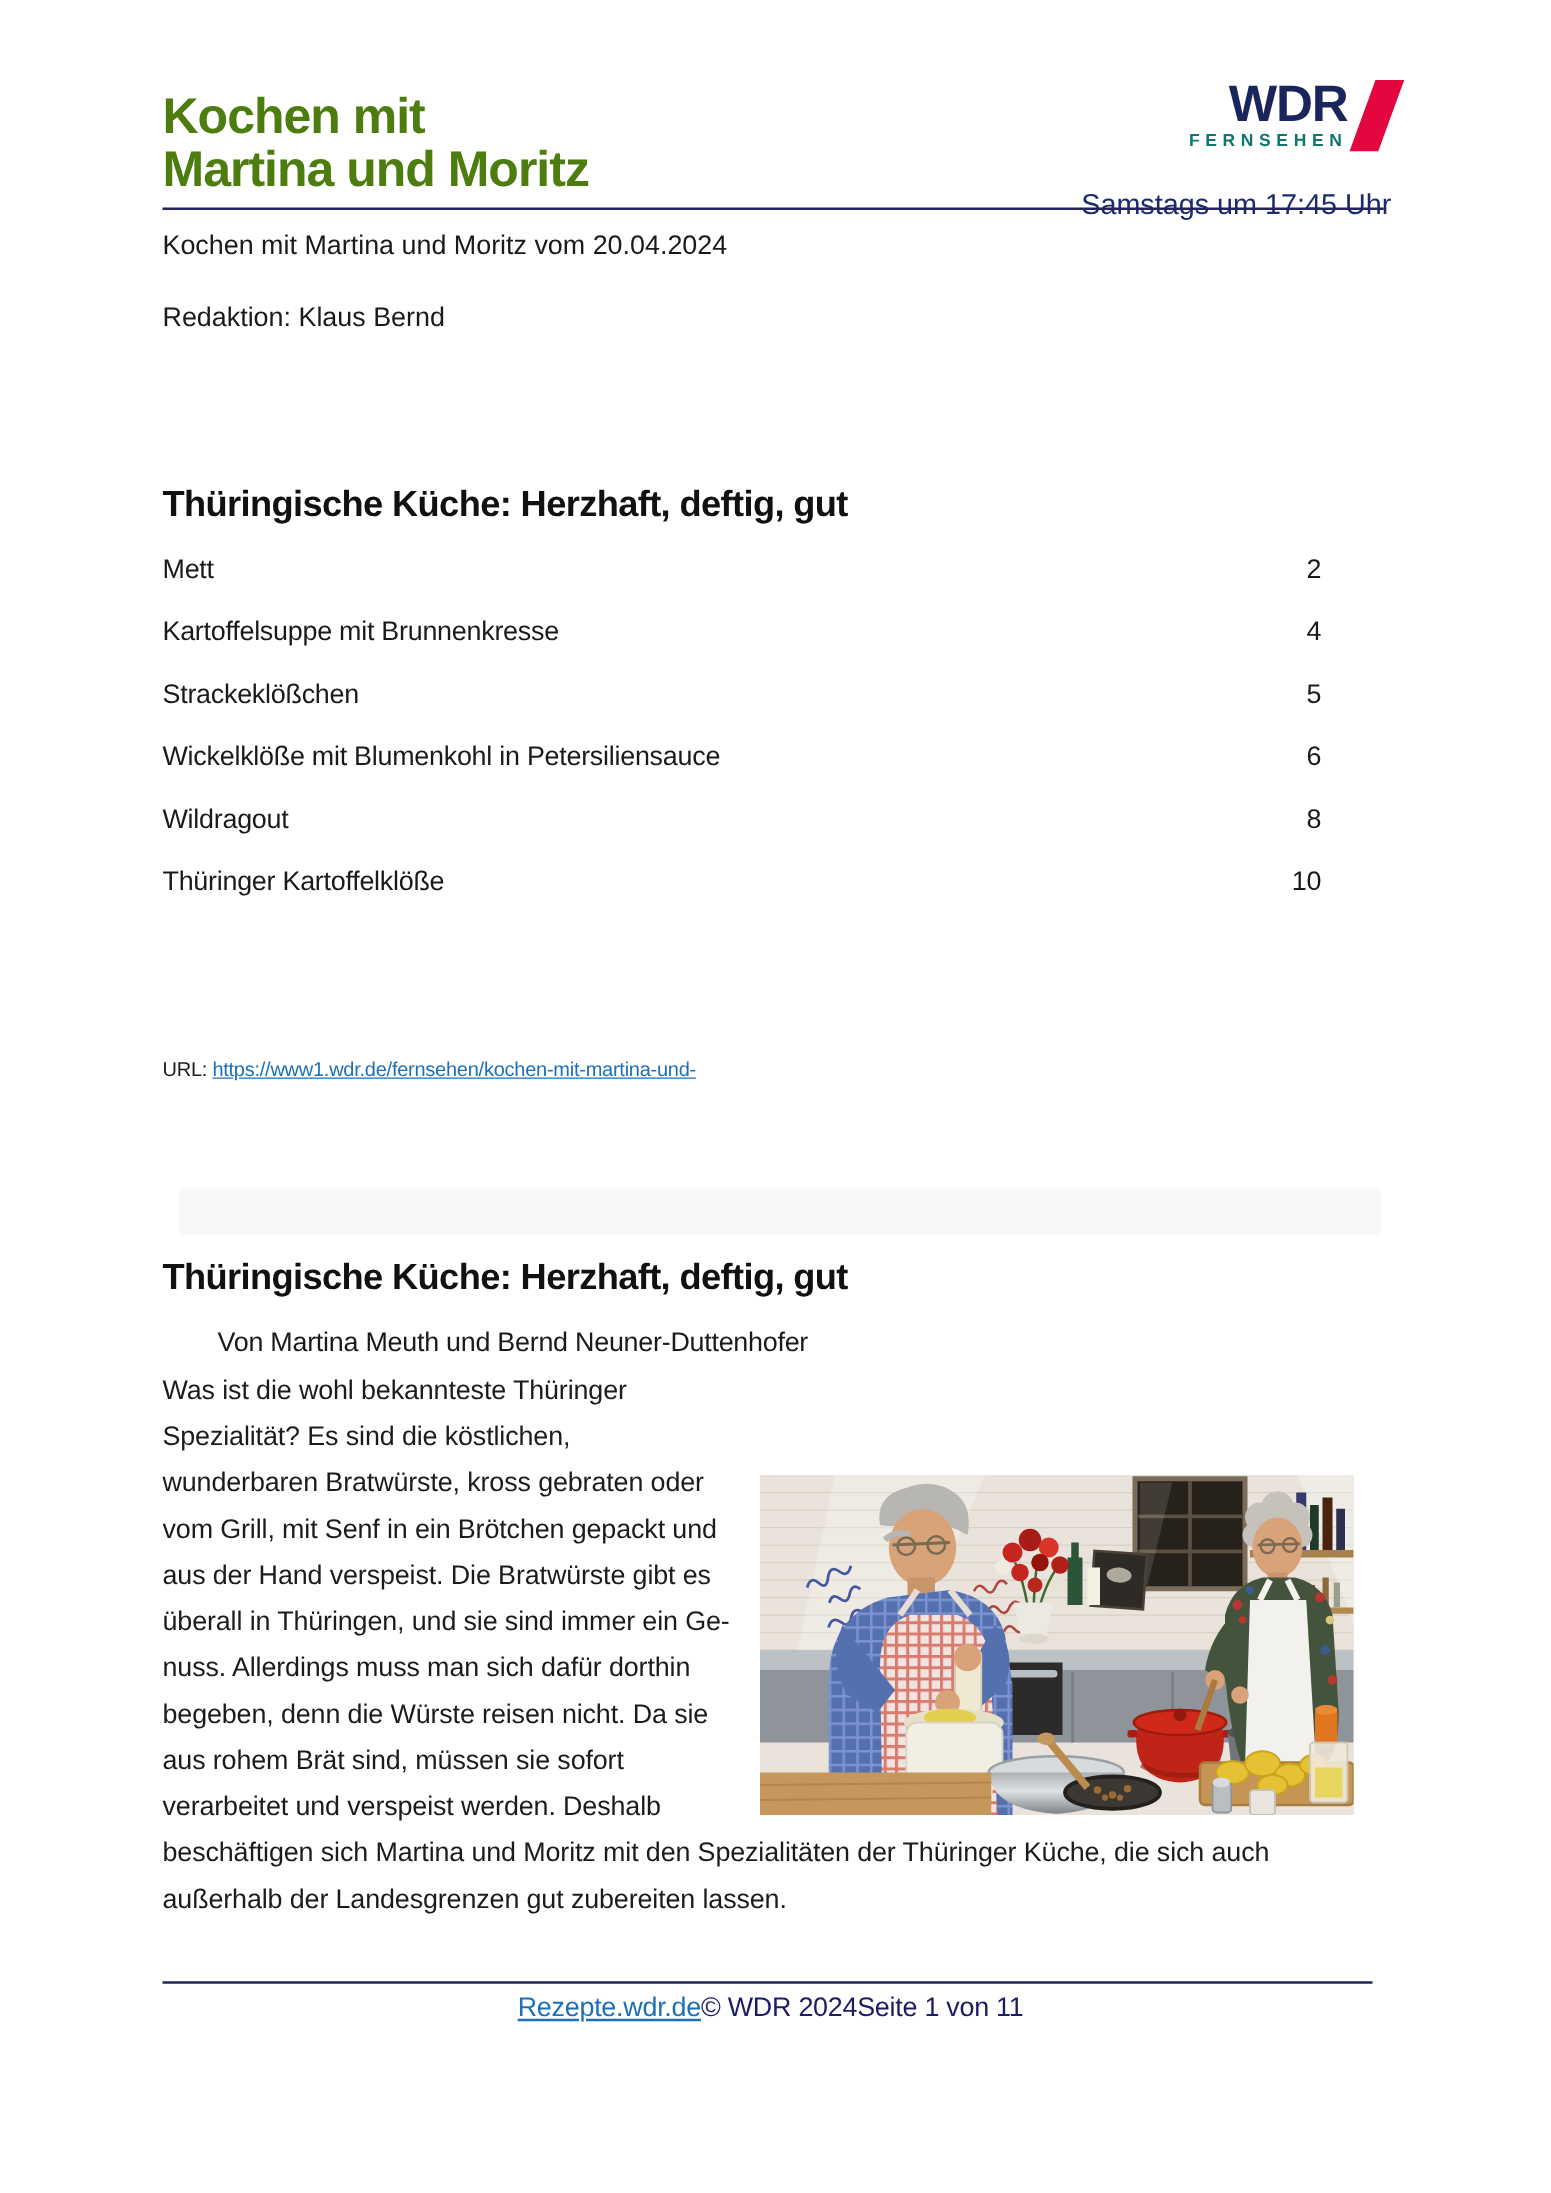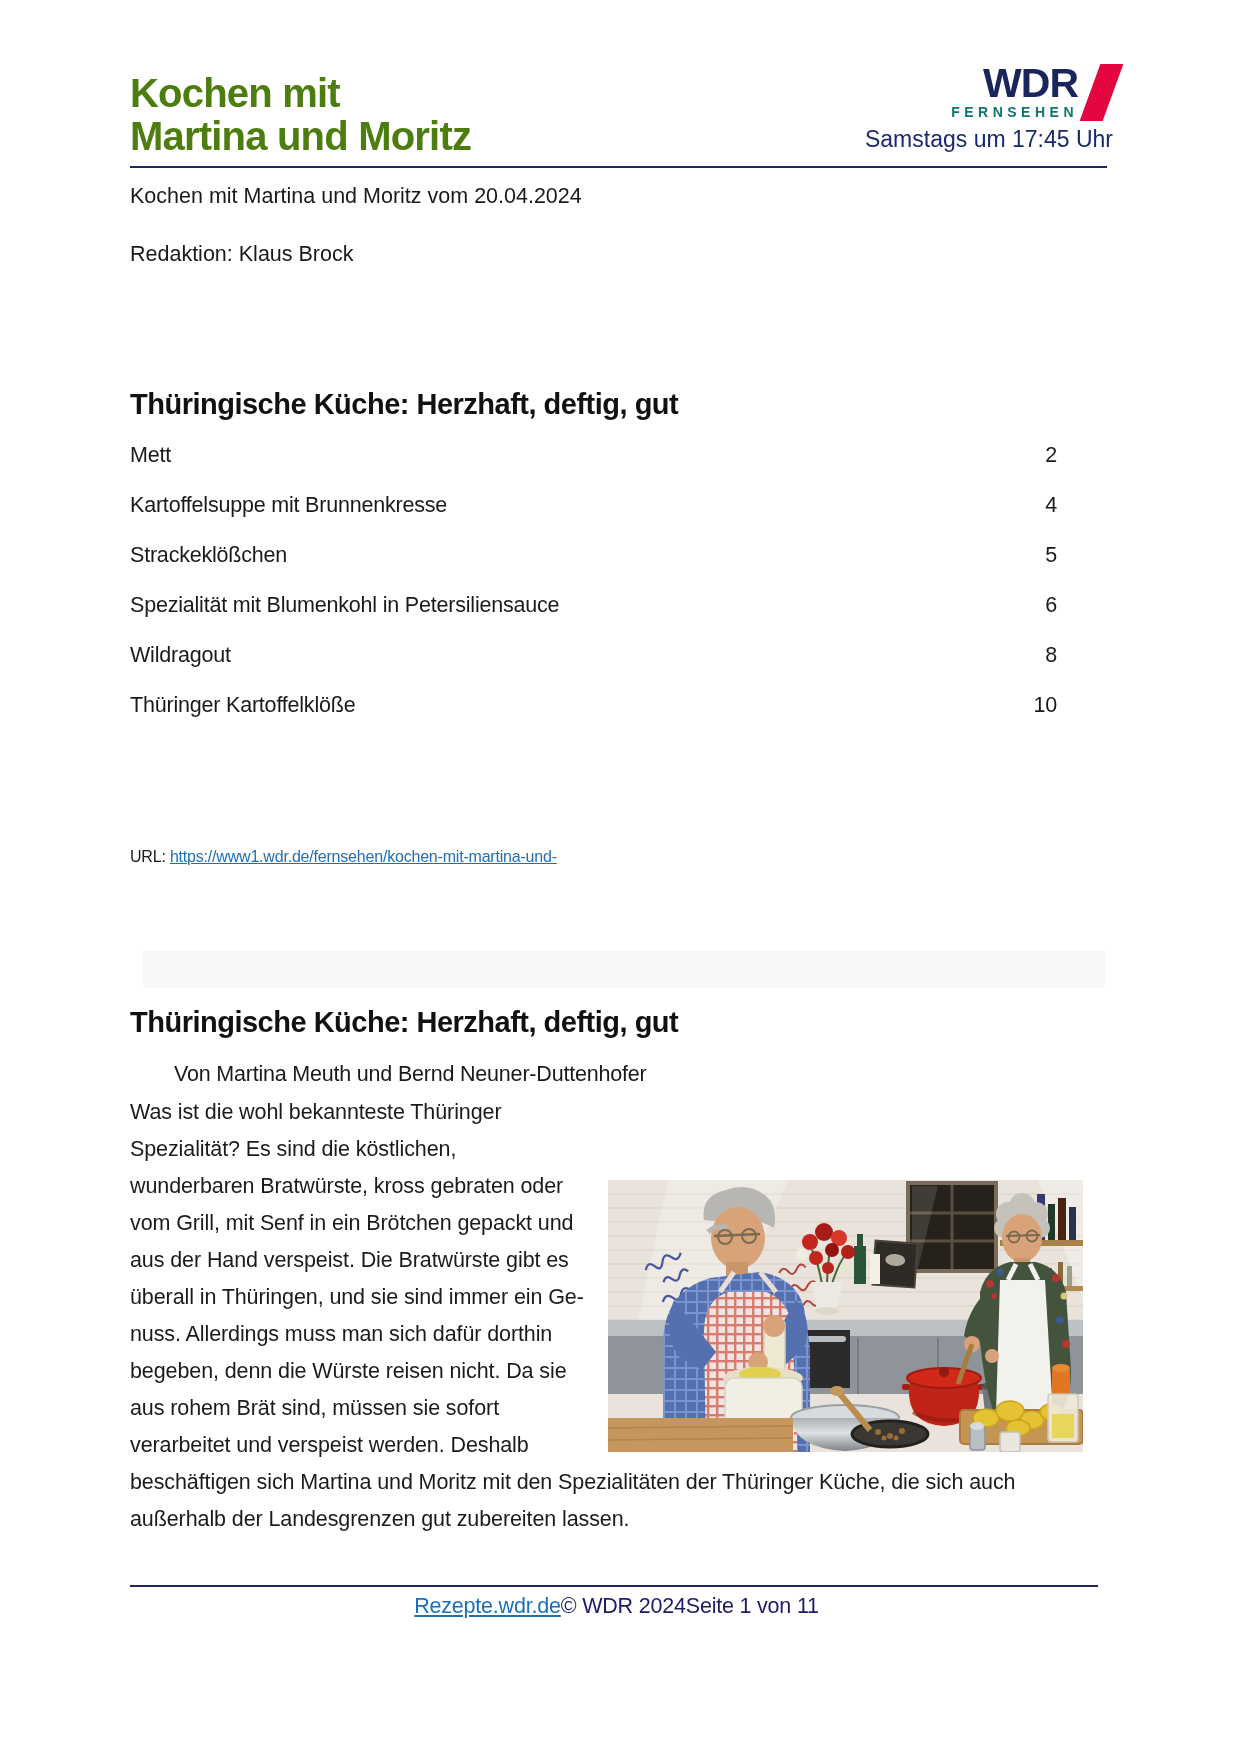--- a/index.html
+++ b/index.html
@@ -9,21 +9,21 @@
     color:#1a1a1a;position:relative;overflow:hidden;
   }
   .page{position:absolute;inset:0;}
 
   
   .logo{
     position:absolute;left:130px;top:72px;
     font-size:40px;font-weight:bold;letter-spacing:-0.8px;
     line-height:1.08;color:#4d7c0f;
   }
-  .wdr-block{position:absolute;right:128px;top:66px;display:flex;flex-direction:column;align-items:flex-end;}
+  .wdr-block{position:absolute;right:128px;top:66px;display:flex;flex-direction:column;align-items:flex-end;gap:24px;}
   .wdr-row{display:flex;align-items:flex-start;}
   .wdr-col{display:flex;flex-direction:column;align-items:flex-end;}
   .wdr-wordmark{font-size:41px;font-weight:bold;color:#1a255c;line-height:0.85;letter-spacing:-1px;}
   .wdr-fernsehen{font-size:14px;letter-spacing:4.5px;color:#0f766e;margin-top:3px;font-weight:bold;}
   .wdr-slash{width:23px;height:57px;background:#e3063f;transform:skewX(-20deg);margin-left:12px;margin-top:-2px;}
   .wdr-schedule{font-size:23px;color:#1b2a6b;margin-top:5px;}
   .rule{position:absolute;height:2px;background:#23235f;}
   .rule-header{left:130px;top:166px;width:977px;}
 
   .meta-line{position:absolute;left:130px;font-size:21.5px;color:#1a1a1a;}
@@ -94,38 +94,38 @@
         <div class="wdr-fernsehen">FERNSEHEN</div>
       </div>
       <div class="wdr-slash"></div>
     </div>
     <div class="wdr-schedule">Samstags um 17:45 Uhr</div>
   </div>
 
   <div class="rule rule-header"></div>
 
   <div class="meta-line meta-episode">Kochen mit Martina und Moritz vom 20.04.2024</div>
-  <div class="meta-line meta-editor">Redaktion: Klaus Brock</div>
+  <div class="meta-line meta-editor">Redaktion: Klaus Bernd</div>
 
   <div class="toc-title">Thüringische Küche: Herzhaft, deftig, gut</div>
   <div class="toc-list">
     <div class="toc-item">
       <span>Mett</span>
       <span class="toc-page">2</span>
     </div>
     <div class="toc-item">
       <span>Kartoffelsuppe mit Brunnenkresse</span>
       <span class="toc-page">4</span>
     </div>
     <div class="toc-item">
       <span>Strackeklößchen</span>
       <span class="toc-page">5</span>
     </div>
     <div class="toc-item">
-      <span>Spezialität mit Blumenkohl in Petersiliensauce</span>
+      <span>Wickelklöße mit Blumenkohl in Petersiliensauce</span>
       <span class="toc-page">6</span>
     </div>
     <div class="toc-item">
       <span>Wildragout</span>
       <span class="toc-page">8</span>
     </div>
     <div class="toc-item">
       <span>Thüringer Kartoffelklöße</span>
       <span class="toc-page">10</span>
     </div>

